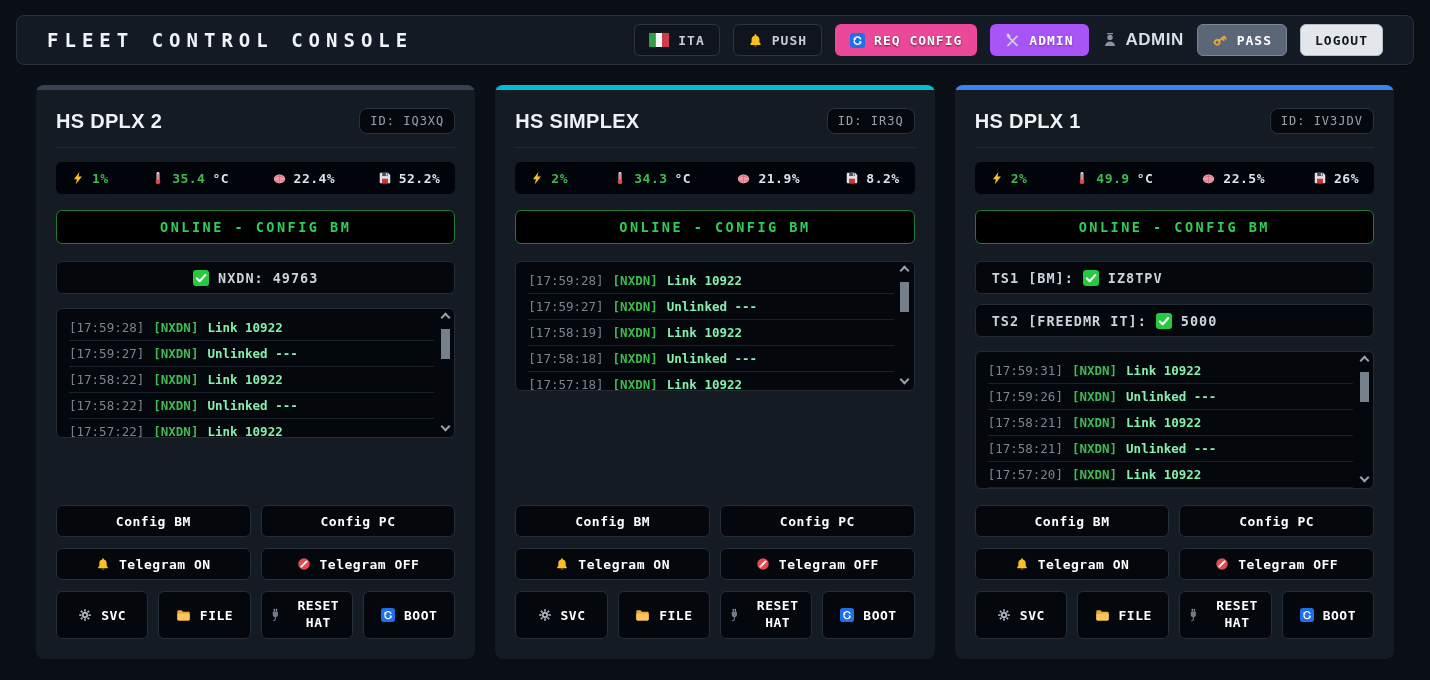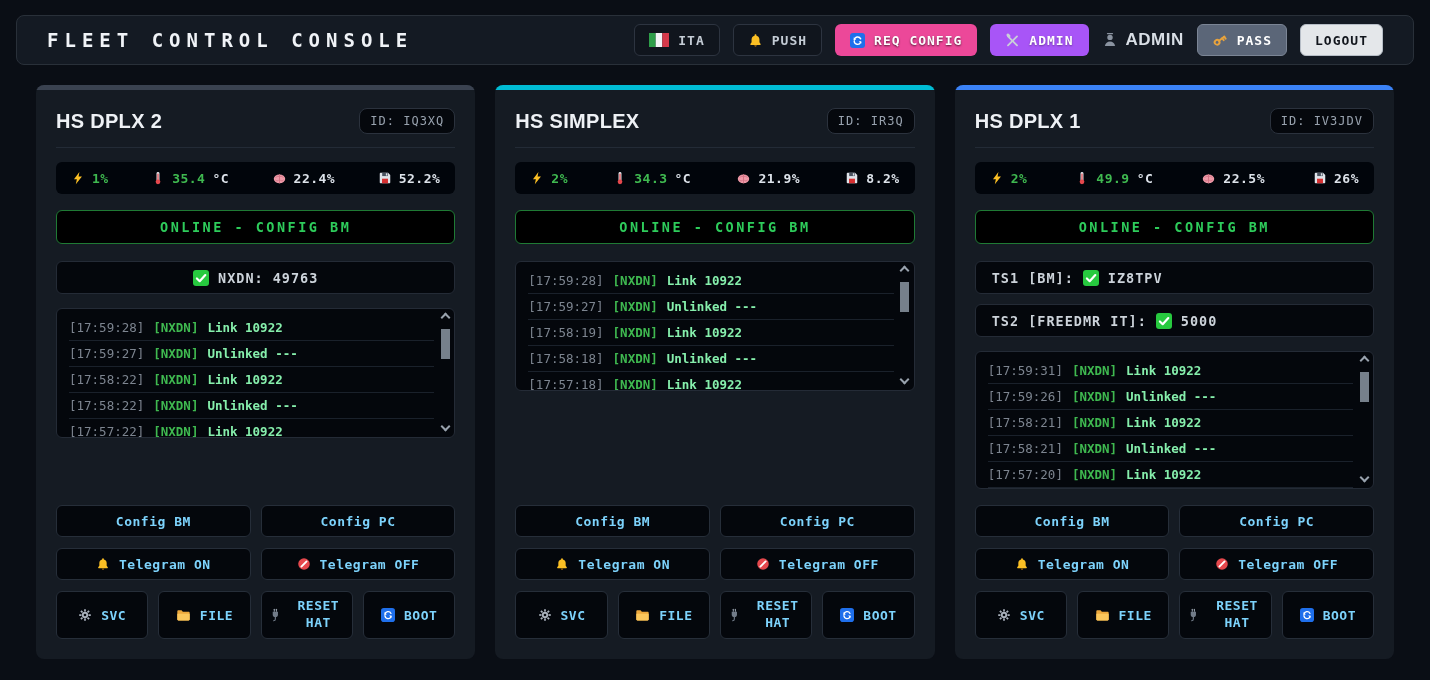--- a/index.html
+++ b/index.html
@@ -118,21 +118,21 @@
   .sb-thumb  { width:9px; height:30px; background:#76808b; margin-top:8px; flex:none; }
 
   .spacer { flex:1; }
 
   .btn-stack { display:flex; flex-direction:column; gap:11px; }
   .btn-row2 { display:grid; grid-template-columns:1fr 1fr; gap:10px; }
   .btn-row4 { display:grid; grid-template-columns:repeat(4,1fr); gap:10px; }
   .cbtn {
     display:flex; align-items:center; justify-content:center; gap:9px;
     height:32px; background:#04070c; border:1px solid #262e39; border-radius:6px;
-    color:#7dd3fc; font-family:"DejaVu Sans Mono", monospace;
+    color:#ffffff; font-family:"DejaVu Sans Mono", monospace;
     font-size:13px; font-weight:bold; letter-spacing:.5px; cursor:pointer;
   }
   .cbtn.tall { height:48px; }
   .wrap-label { max-width:56px; text-align:center; line-height:1.3; white-space:normal; }
 </style>
 </head>
 <body>
 
 <svg width="0" height="0" style="position:absolute">
   <defs>

